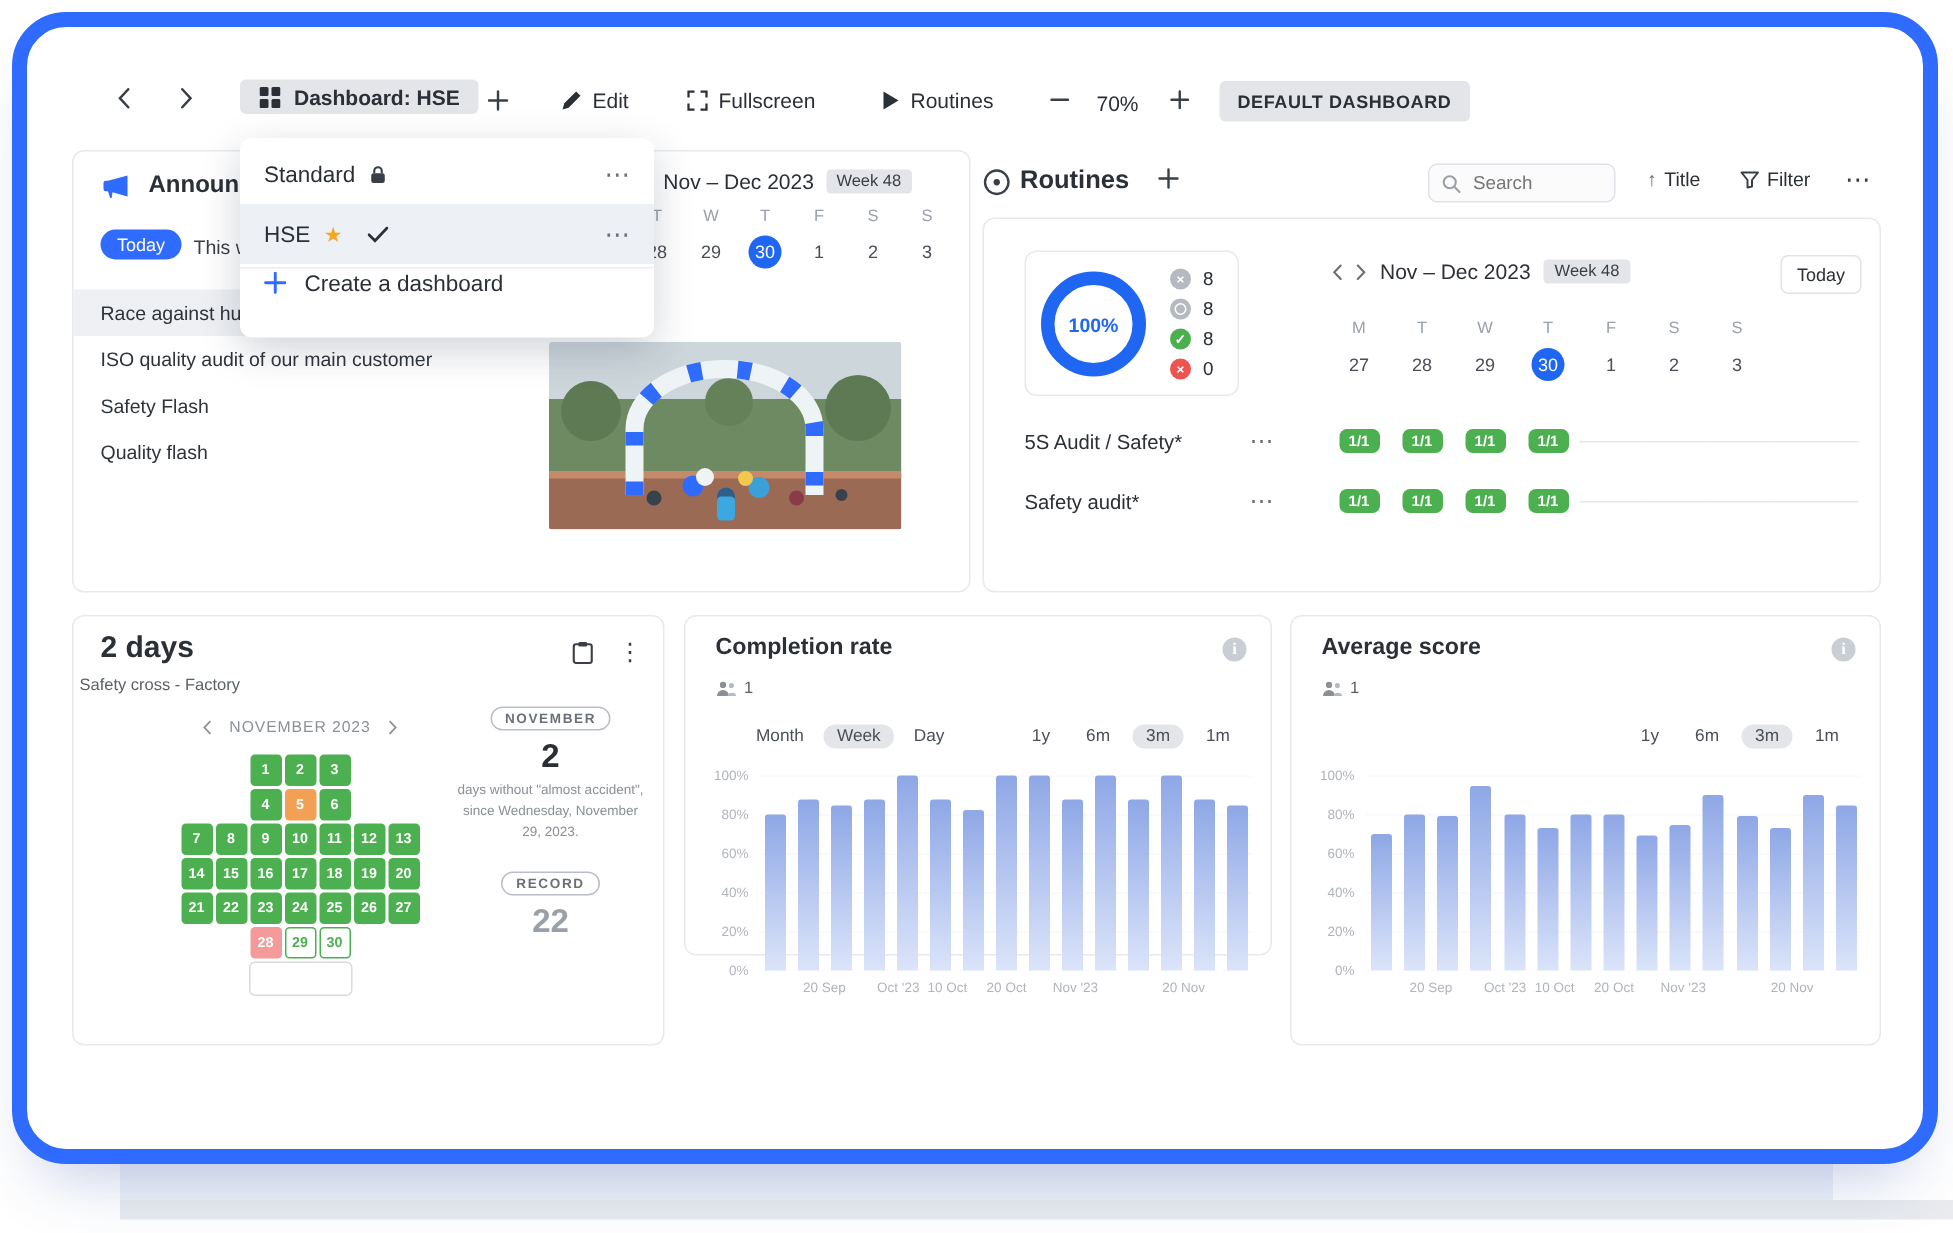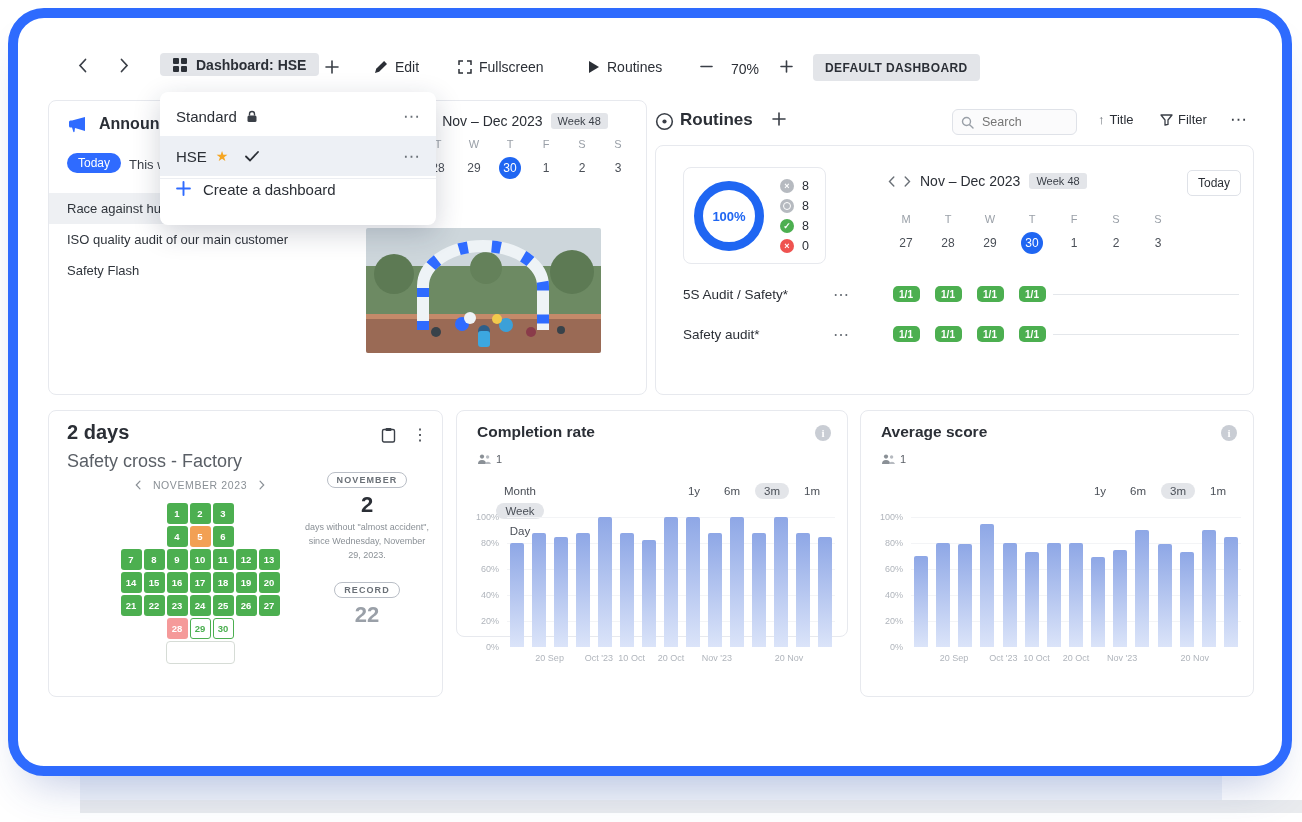--- a/index.html
+++ b/index.html
@@ -94,21 +94,21 @@
   .rt-cells{display:flex;}
   .rt-cell{width:42px;display:flex;justify-content:center;align-items:center;}
   .rt-badge{width:27px;height:16px;background:#4caf50;border-radius:5px;color:#fff;font-size:10px;font-weight:700;
             display:flex;align-items:center;justify-content:center;cursor:pointer;}
   .rt-dash{width:100%;height:1px;background:#e4e7eb;}
   .rt-line{flex:1;height:1px;background:#e4e7eb;}
 
   
   .card-sc{left:48px;top:410px;width:395px;height:287px;}
   .sc-title{position:absolute;left:18px;top:10px;font-size:20px;font-weight:700;}
-  .sc-sub{position:absolute;left:18px;top:40px;font-size:18px;color:#5a5f66;}
+  .sc-sub{position:absolute;left:4px;top:40px;font-size:11px;color:#5a5f66;}
   .sc-icons{position:absolute;right:14px;top:14px;display:flex;gap:16px;align-items:center;}
   .sc-vkebab{font-size:16px;color:#3a3f47;cursor:pointer;}
   .sc-head{position:absolute;left:52px;top:68px;width:198px;display:flex;align-items:center;justify-content:center;gap:12px;
            font-size:10.5px;letter-spacing:.6px;color:#8a9096;}
   .sc-grid{position:absolute;left:0;top:92px;width:302px;}
   .sc-row{display:flex;justify-content:center;margin-bottom:2px;}
   .sc-cell{width:21px;height:21px;border-radius:3px;margin:0 1px;display:flex;align-items:center;justify-content:center;
            font-size:9.5px;font-weight:700;color:#fff;cursor:pointer;box-sizing:border-box;}
   .sc-cell.green{background:#4caf50;} .sc-cell.orange{background:#f2a054;} .sc-cell.salmon{background:#f59a9a;}
   .sc-cell.open{background:#fff;border:1.5px solid #4caf50;color:#4caf50;}
@@ -122,21 +122,21 @@
   .sc-cap{font-size:9px;color:#8a9096;line-height:1.55;margin-top:3px;}
   .sc-col.rec .sc-cap{color:#b0b5bc;}
 
   
   .card-cr{left:456px;top:410px;width:392px;height:227px;}
   .card-as{left:860px;top:410px;width:394px;height:287px;}
   .ch-title{position:absolute;left:20px;top:12px;font-size:15.5px;font-weight:600;}
   .ch-info{position:absolute;right:16px;top:14px;width:16px;height:16px;border-radius:50%;background:#c9cdd4;color:#fff;
            font-size:11px;font-weight:700;display:flex;align-items:center;justify-content:center;font-family:"Liberation Serif",serif;}
   .ch-users{position:absolute;left:20px;top:42px;display:flex;align-items:center;gap:5px;font-size:11px;color:#5a5f66;}
-  .ch-tabs{position:absolute;left:38px;top:72px;display:flex;gap:4px;align-items:center;flex-direction:column;}
+  .ch-tabs{position:absolute;left:38px;top:72px;display:flex;gap:4px;align-items:center;}
   .ch-ranges{position:absolute;right:18px;top:72px;display:flex;gap:6px;align-items:center;}
   .pill{font-size:11.5px;color:#4a4f57;padding:2px 9px;border-radius:10px;cursor:pointer;}
   .pill.active{background:#e3e5e9;}
   .chart{position:absolute;left:14px;right:10px;top:106px;height:132px;}
   .y-ticks{position:absolute;left:0;top:0;width:28px;height:130px;}
   .y-ticks span{position:absolute;right:0;font-size:9px;color:#b0b5bc;transform:translateY(-50%);}
   .plot{position:absolute;left:36px;right:2px;top:0;height:130px;
         background:linear-gradient(to bottom,#f3f4f6 1px,transparent 1px) 0 0 / 100% 26px;}
   .bars{position:absolute;inset:0;display:flex;align-items:flex-end;justify-content:space-between;padding:0 3px;}
   .bar{width:14px;border-radius:2px 2px 0 0;background:linear-gradient(180deg,#8ea7e6 0%,#dbe4f9 100%);}
@@ -273,20 +273,21 @@
        <span class="wk-letter">S</span>
        <span class="wk-num">3</span>
      </div>
           </div>
       </div>
 
       <div class="ann-list" id="ann-list">
           <div class="ann-item selected">Race against hunger</div>
           <div class="ann-item">ISO quality audit of our main customer</div>
           <div class="ann-item">Safety Flash</div>
+          <div class="ann-item">Quality flash</div>
         </div>
 
       <div class="ann-photo">
         <svg viewBox="0 0 235 125" width="235" height="125">
           <rect width="235" height="125" fill="#cdd6db"></rect>
           <rect y="38" width="235" height="52" fill="#6d8a63"></rect>
           <circle cx="28" cy="46" r="20" fill="#5d7a54"></circle>
             <circle cx="206" cy="44" r="22" fill="#5d7a54"></circle>
             <circle cx="120" cy="40" r="16" fill="#64815a"></circle>
           <rect y="88" width="235" height="37" fill="#9a6a55"></rect>

